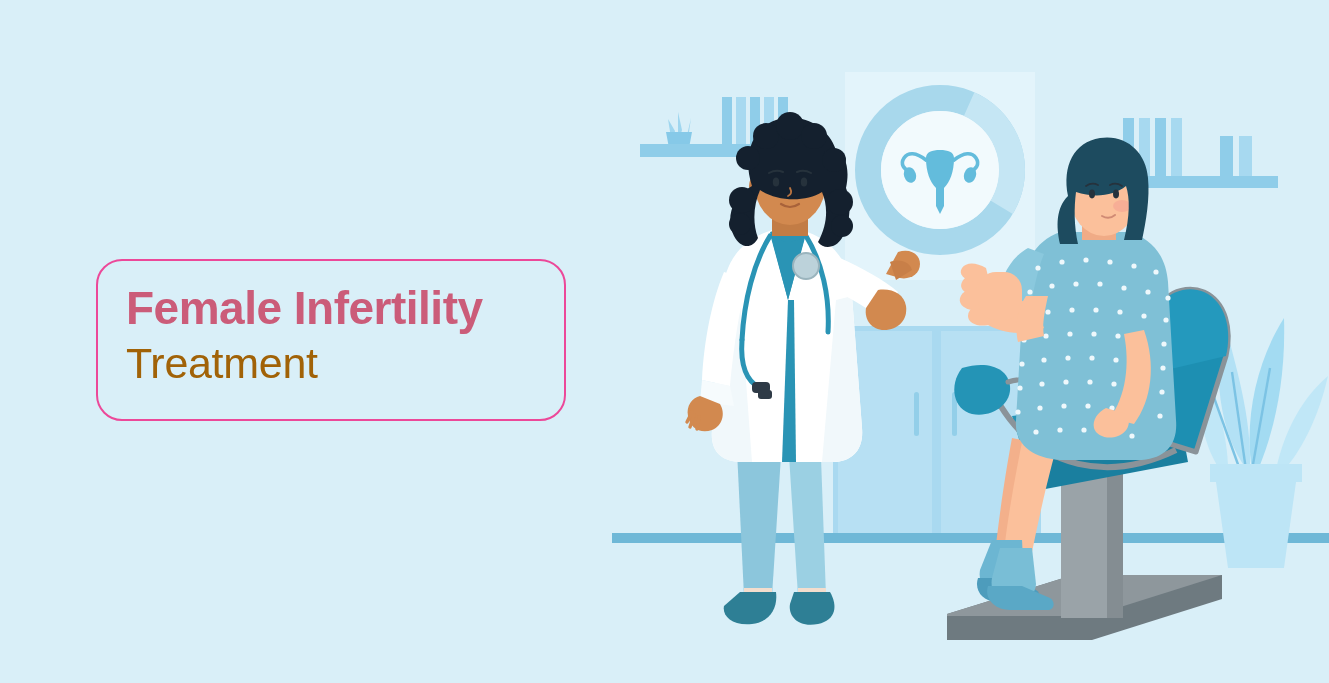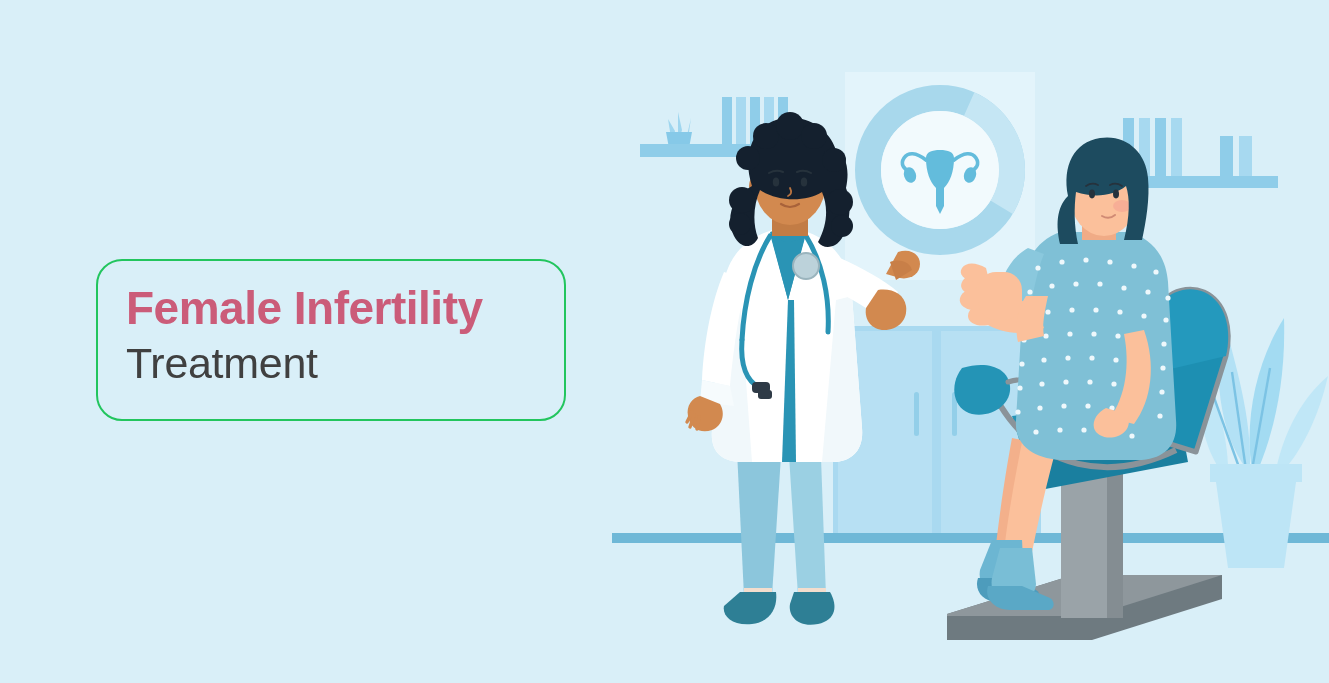--- a/index.html
+++ b/index.html
@@ -20,21 +20,21 @@
     overflow: hidden;
   }
 
   
   #title-card {
     position: absolute;
     left: 96px;
     top: 259px;
     width: 470px;
     height: 162px;
-    border: 2px solid #22c55e;
+    border: 2px solid #ec4899;
     border-radius: 26px;
     box-sizing: border-box;
     background: transparent;
   }
   #title-line-1 {
     position: absolute;
     left: 28px;
     top: 20px;
     font-size: 46px;
     font-weight: bold;
@@ -42,21 +42,21 @@
     color: #cb5c79;
     white-space: nowrap;
   }
   #title-line-2 {
     position: absolute;
     left: 28px;
     top: 78px;
     font-size: 43px;
     font-weight: normal;
     letter-spacing: -0.3px;
-    color: #404040;
+    color: #a16207;
     white-space: nowrap;
   }
 
   
   #illustration {
     position: absolute;
     left: 0;
     top: 0;
     width: 1329px;
     height: 683px;

